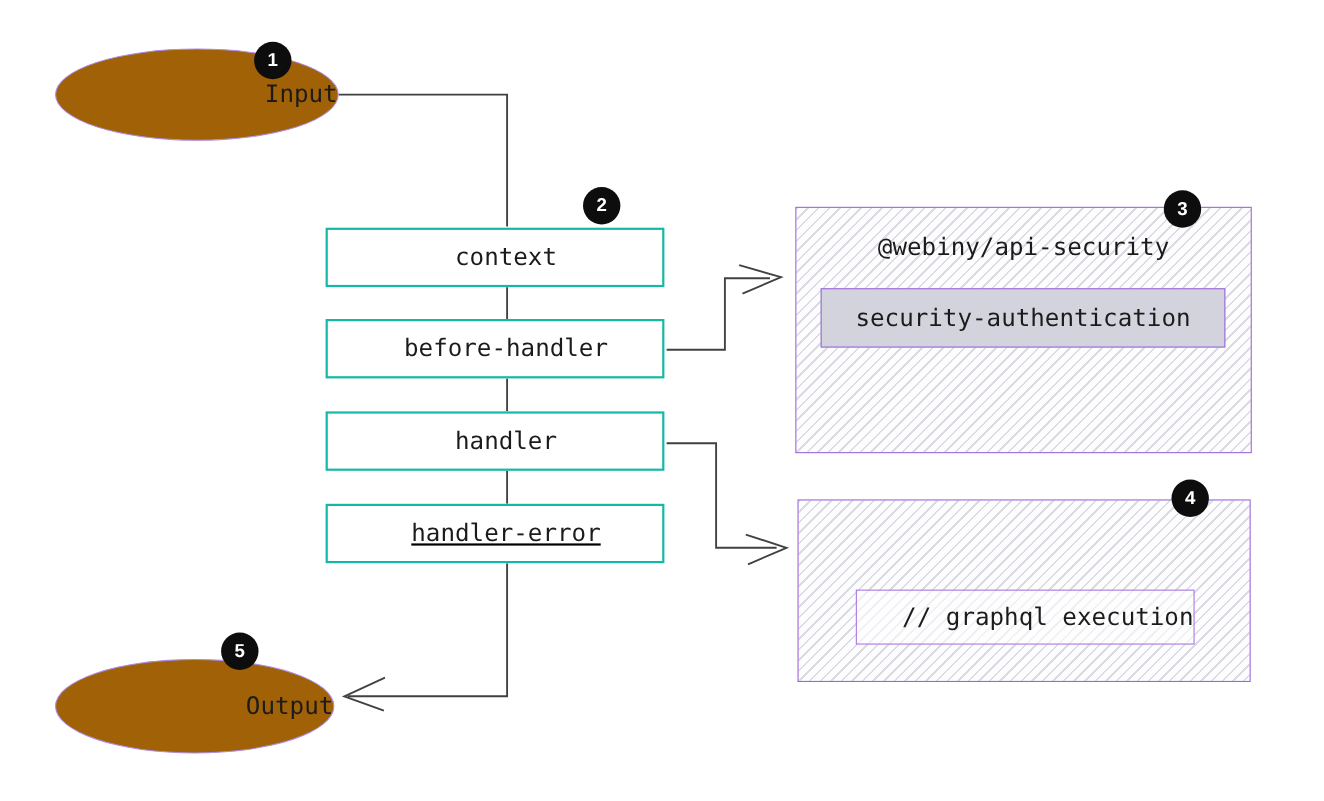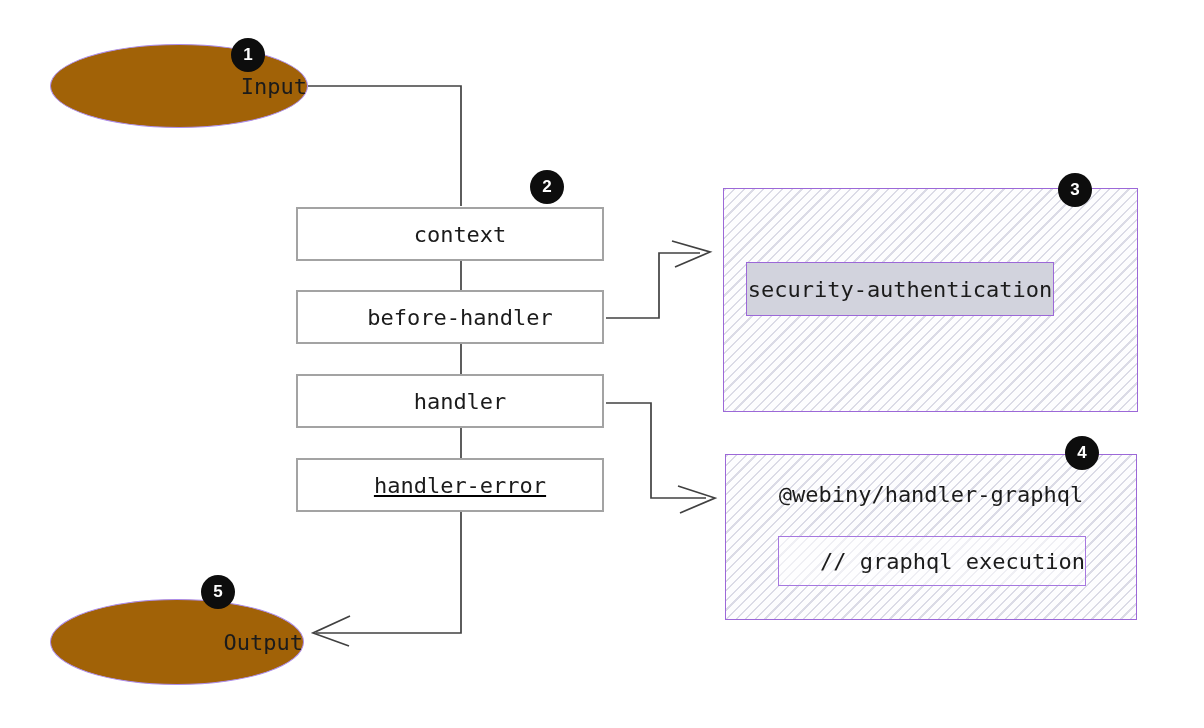--- a/index.html
+++ b/index.html
@@ -45,21 +45,21 @@
   }
   .ellipse-input  { left: 50px;  top: 44px;  width: 258px; height: 84px; }
   .ellipse-output { left: 50px;  top: 599px; width: 254px; height: 86px; }
 
   .step-box {
     position: absolute;
     left: 296px;
     width: 308px;
     height: 54px;
     background: #ffffff;
-    border: 2px solid #a3a3a3;
+    border: 2px solid #14b8a6;
     display: flex;
     align-items: center;
     justify-content: center;
     padding-left: 20px;
   }
   .step-context       { top: 207px; }
   .step-before-handler{ top: 290px; justify-content: center; }
   .step-handler       { top: 374px; align-items: center; }
   .step-handler-error { top: 458px; text-decoration: underline; }
 
@@ -83,21 +83,21 @@
     color: #1b1b1b;
     font-size: 22px;
     white-space: nowrap;
   }
   .panel-api-security .panel-title    { top: 24px; }
   .panel-handler-graphql .panel-title { top: 27px; }
 
   .chip {
     position: absolute;
     left: 22px;
-    width: 308px;
+    width: 368px;
     height: 54px;
     background: #d2d3dd;
     border: 1.6px solid #9c68d8;
     display: flex;
     align-items: center;
     justify-content: center;
   }
   .chip-1 { top: 73px; }
   .chip-2 { top: 143px; }
 
@@ -173,30 +173,30 @@
 
   <div class="step-box step-handler">
     <span class="node-label">handler</span>
   </div>
 
   <div class="step-box step-handler-error">
     <span class="node-label">handler-error</span>
   </div>
 
   <div class="panel panel-api-security">
+    <div class="panel-title">@webiny/api-security</div>
     <div class="chip chip-1">
       <span class="node-label">security-authentication</span>
     </div>
   </div>
   <div class="badge badge-3">
     <span>3</span>
   </div>
 
   <div class="panel panel-handler-graphql">
-    <div class="panel-title">@webiny/handler-graphql</div>
     <div class="comment-box">
       <span class="node-label">// graphql execution</span>
     </div>
   </div>
   <div class="badge badge-4">
     <span>4</span>
   </div>
 
   <div class="ellipse ellipse-output">
     <span class="node-label">Output</span>

